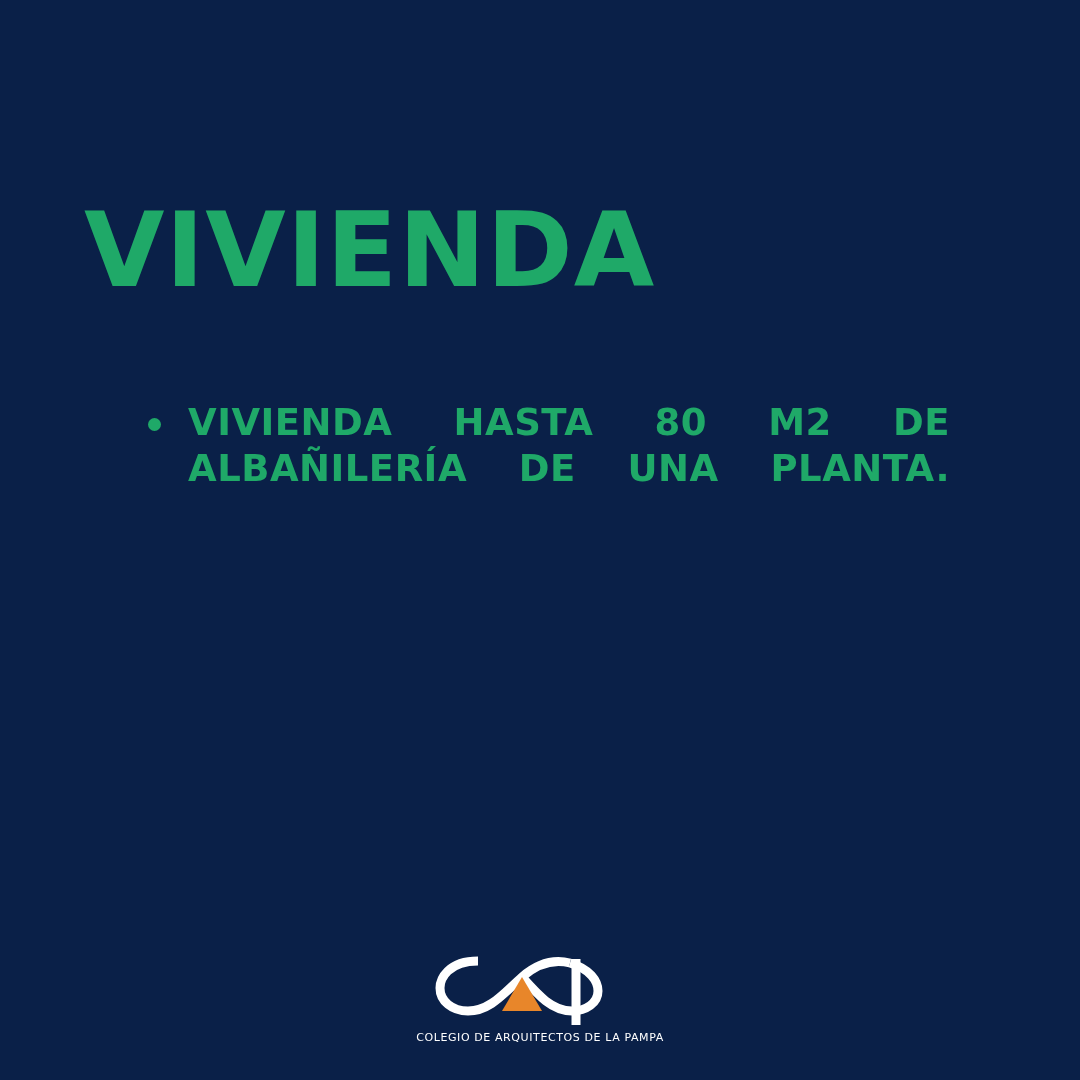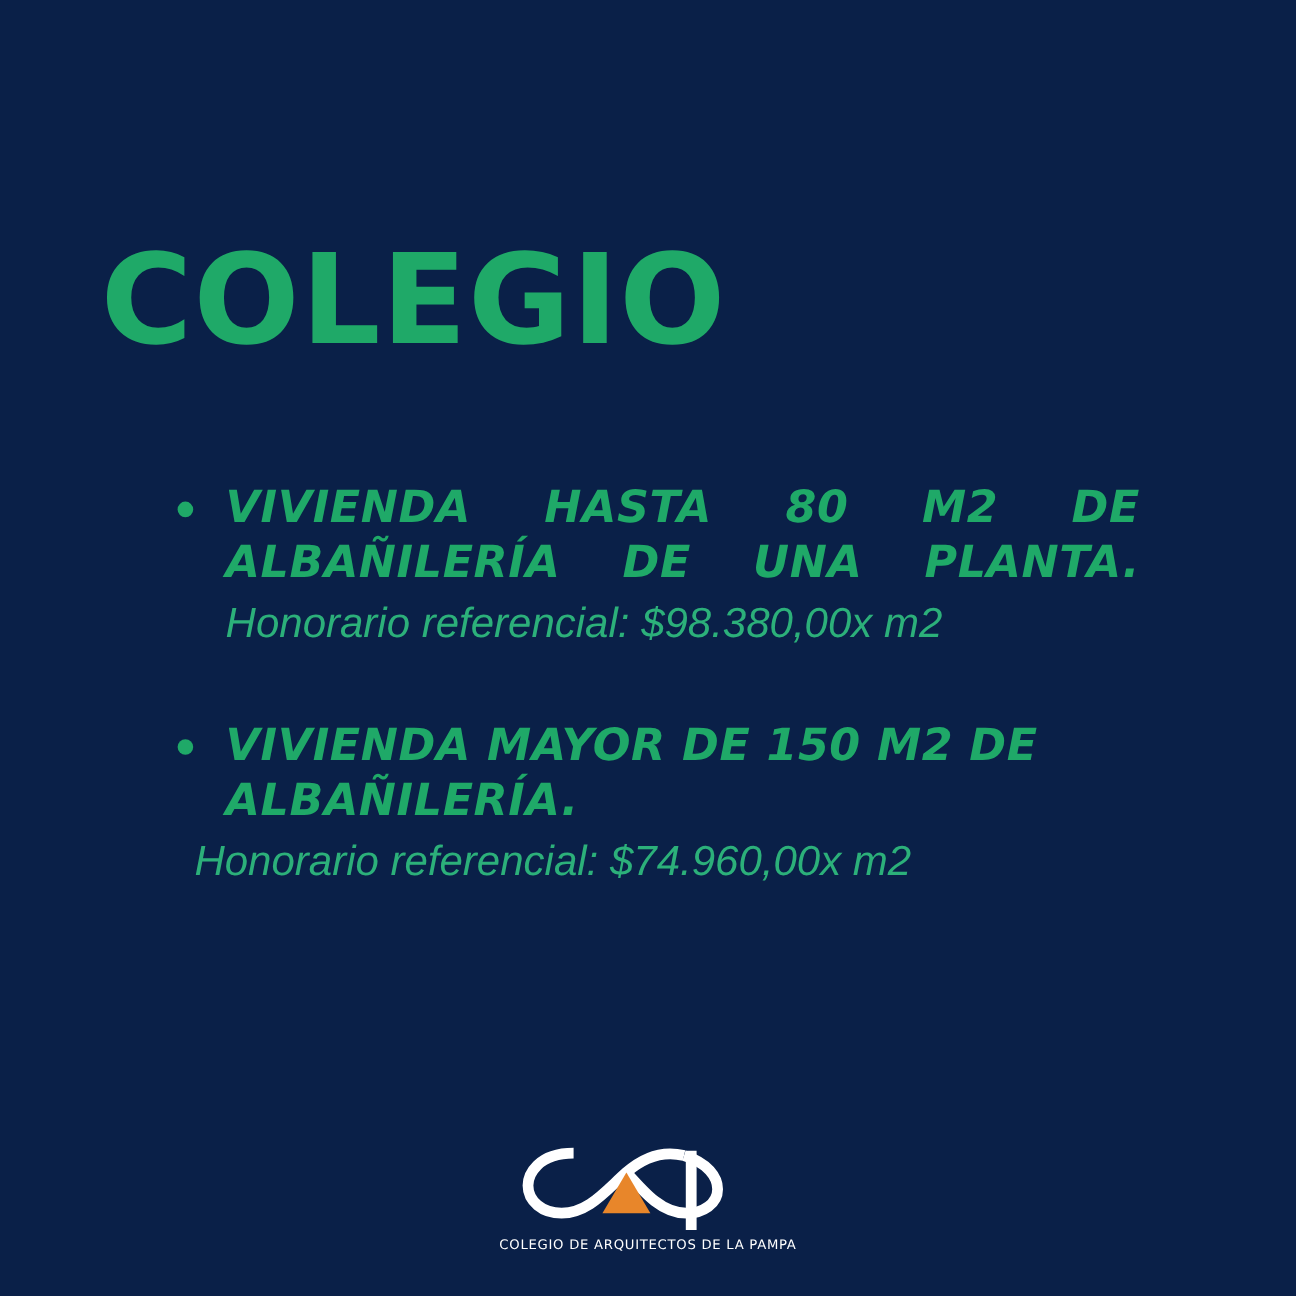--- a/index.html
+++ b/index.html
@@ -29,21 +29,20 @@
     letter-spacing: 1px;
     color: #1fa968;
     line-height: 1.05;
     font-family: "DejaVu Sans", sans-serif;
   }
   .items {
     position: absolute;
     left: 140px;
     top: 400px;
     width: 810px;
-    font-style: italic;
   }
   .item {
     margin-bottom: 56px;
   }
   .item:last-child {
     margin-bottom: 0;
   }
   .item-head {
     position: relative;
     padding-left: 48px;
@@ -103,40 +102,32 @@
     font-weight: normal;
     letter-spacing: 0.6px;
     font-family: "DejaVu Sans", sans-serif;
   }
 </style>
 </head>
 <body>
 
 <div class="slide">
 
-  <div class="title">COLEGIO</div>
+  <div class="title">VIVIENDA</div>
 
   <div class="items">
 
     <div class="item">
       <div class="item-head">
         <span class="bullet"></span>
         <div class="item-title">VIVIENDA HASTA 80 M2 DE ALBAÑILERÍA DE UNA PLANTA.</div>
       </div>
-      <div class="item-sub sub-indent-1">Honorario referencial:  $98.380,00x m2</div>
     </div>
 
 
-    <div class="item">
-      <div class="item-head">
-        <span class="bullet"></span>
-        <div class="item-title no-justify">VIVIENDA MAYOR DE 150 M2 DE ALBAÑILERÍA.</div>
-      </div>
-      <div class="item-sub sub-indent-3">Honorario referencial:  $74.960,00x m2</div>
-    </div>
 
   </div>
 
   <div class="logo-wrap">
     <div class="logo-mark">
       <svg viewBox="0 0 220 78" width="220" height="78" xmlns="http://www.w3.org/2000/svg" aria-hidden="true">
         <g fill="none" stroke="#ffffff" stroke-width="9">
           <path d="M48 12 C18 12, 10 30, 10 39 C10 52, 22 62, 38 62 C60 62, 74 44, 92 28 C108 14, 124 10, 140 14"></path>
           <path d="M140 14 C160 20, 168 32, 168 42 C168 54, 156 62, 142 62 C122 62, 108 46, 92 28"></path>
         </g>

